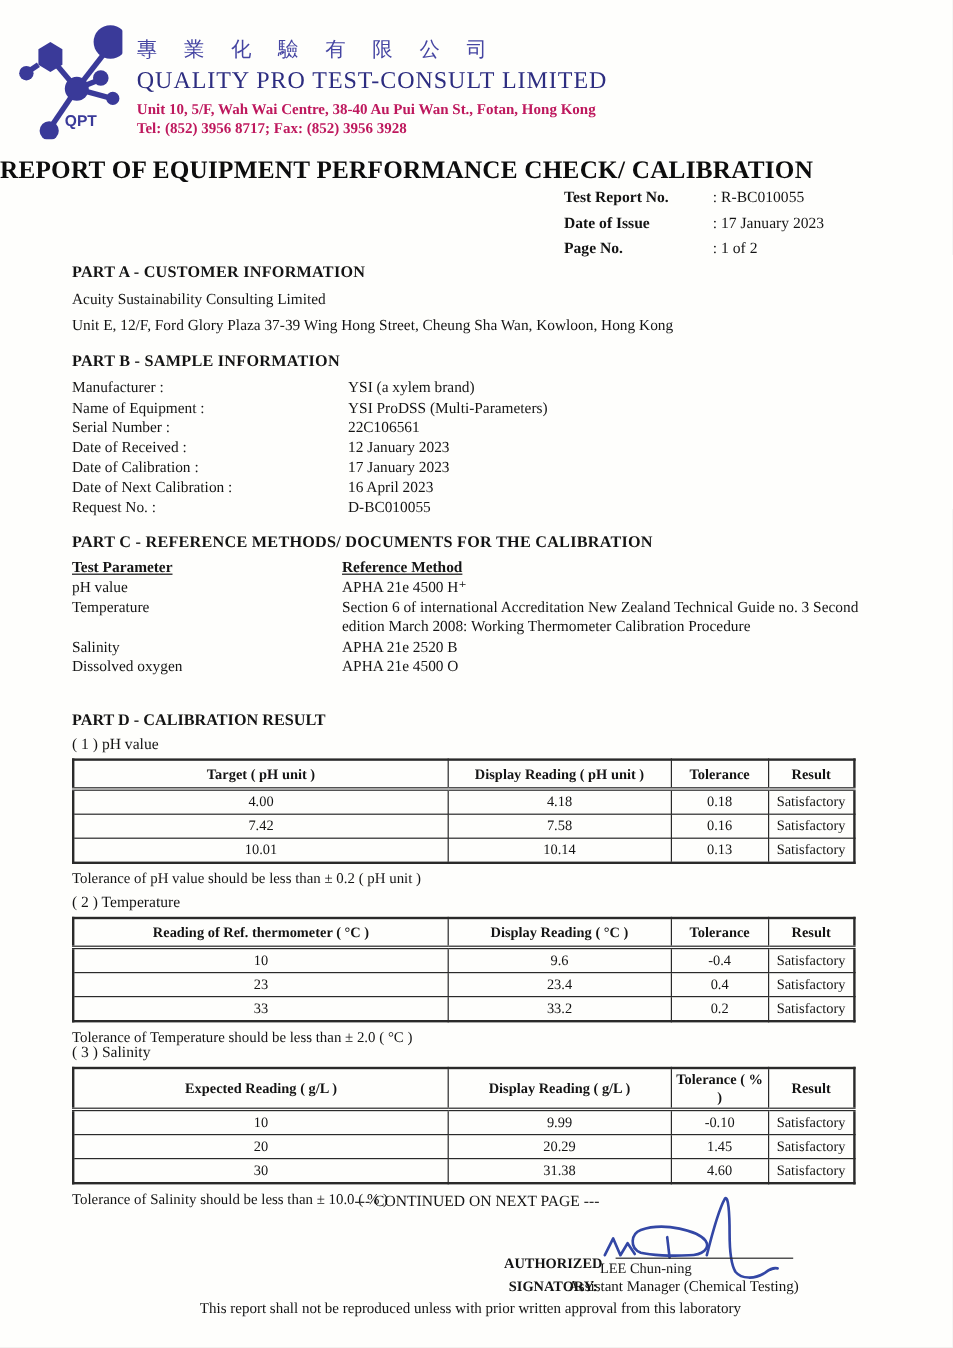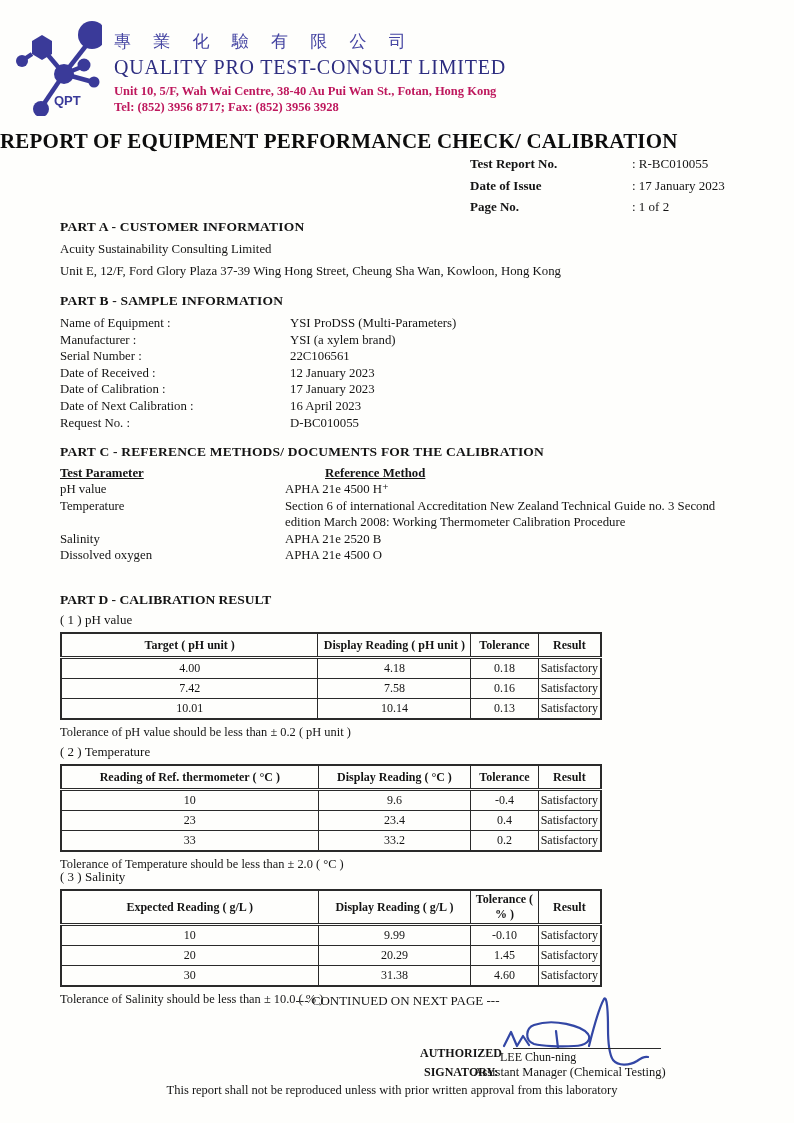--- a/index.html
+++ b/index.html
@@ -12,42 +12,42 @@
   .brand-text{padding-top:16px;}
   .brand-cn{font-size:17px;color:#4545a2;letter-spacing:9px;font-weight:500;}
   .brand-en{font-size:20px;color:#2d2d80;letter-spacing:0.8px;margin-top:3px;}
   .brand-addr{font-size:12.5px;font-weight:700;color:#be185d;line-height:15.5px;}
   .brand-addr.first{margin-top:5px;}
 
   
   .report-title{position:absolute;left:0;right:0;top:129px;text-align:left;
                 font-weight:700;font-size:21px;letter-spacing:0.2px;color:#0d0d0d;}
   .report-info{position:absolute;left:470px;top:153px;font-size:13px;}
-  .ri-row{display:flex;line-height:21.5px;gap:38px;}
+  .ri-row{display:flex;line-height:21.5px;}
   .ri-label{width:124px;font-weight:700;}
 
   
   .part{position:absolute;left:60px;width:678px;}
   .part-heading{font-size:13.5px;font-weight:700;letter-spacing:0.2px;}
   .pa-line{font-size:12.8px;line-height:21.5px;}
   .pa-lines{margin-top:4px;}
   .kv-rows{margin-top:6px;}
   .kv-row{display:flex;font-size:12.8px;line-height:16.6px;}
   .kv-label{width:230px;flex:0 0 auto;}
-  .pc-head{display:flex;margin-top:6px;font-size:12.8px;font-weight:700;gap:40px;}
+  .pc-head{display:flex;margin-top:6px;font-size:12.8px;font-weight:700;}
   .pc-row{display:flex;font-size:12.8px;line-height:16.6px;}
   .pc-c1{width:225px;flex:0 0 auto;}
   .pc-c2{flex:1;}
   .pc-head .pc-c1 span,.pc-head .pc-c2 span{text-decoration:underline;}
 
   
   .partd-heading{position:absolute;left:60px;top:592px;font-size:13.5px;font-weight:700;}
   .calib-section{position:absolute;left:60px;width:663px;}
   .sec-title{font-size:13px;font-weight:400;}
-  .calib-table{width:542px;border-collapse:collapse;margin-top:4px;border:2px solid #2a2a2a;}
+  .calib-table{width:653px;border-collapse:collapse;margin-top:4px;border:2px solid #2a2a2a;}
   .calib-table col.c1{width:48%;} .calib-table col.c2{width:28.5%;}
   .calib-table col.c3{width:12.5%;} .calib-table col.c4{width:11%;}
   .calib-table th{font-size:12px;font-weight:700;height:20px;border:1px solid #2a2a2a;
                   border-bottom:3px double #2a2a2a;text-align:center;padding:1px 2px;}
   .calib-table td{font-size:12px;height:17px;border:1px solid #2a2a2a;text-align:center;padding:1px 2px;}
   .tol-note{font-size:12.4px;margin-top:5px;}
 
   
   .continued{position:absolute;left:60px;width:675px;top:993px;text-align:center;font-size:13px;}
   .auth-block{position:absolute;left:416px;top:1017px;width:90px;text-align:center;
@@ -114,26 +114,26 @@
     <div class="pa-lines">
       <div class="pa-line">Acuity Sustainability Consulting Limited</div>
       <div class="pa-line">Unit E, 12/F, Ford Glory Plaza 37-39 Wing Hong Street, Cheung Sha Wan, Kowloon, Hong Kong</div>
     </div>
   </div>
 
   <div class="part" style="top:293px">
     <div class="part-heading">PART B - SAMPLE INFORMATION</div>
     <div class="kv-rows">
       <div class="kv-row">
+        <span class="kv-label">Manufacturer :</span>
+        <span>YSI (a xylem brand)</span>
+      </div>
+      <div class="kv-row">
         <span class="kv-label">Name of Equipment :</span>
         <span>YSI ProDSS (Multi-Parameters)</span>
-      </div>
-      <div class="kv-row">
-        <span class="kv-label">Manufacturer :</span>
-        <span>YSI (a xylem brand)</span>
       </div>
       <div class="kv-row">
         <span class="kv-label">Serial Number :</span>
         <span>22C106561</span>
       </div>
       <div class="kv-row">
         <span class="kv-label">Date of Received :</span>
         <span>12 January 2023</span>
       </div>
       <div class="kv-row">

